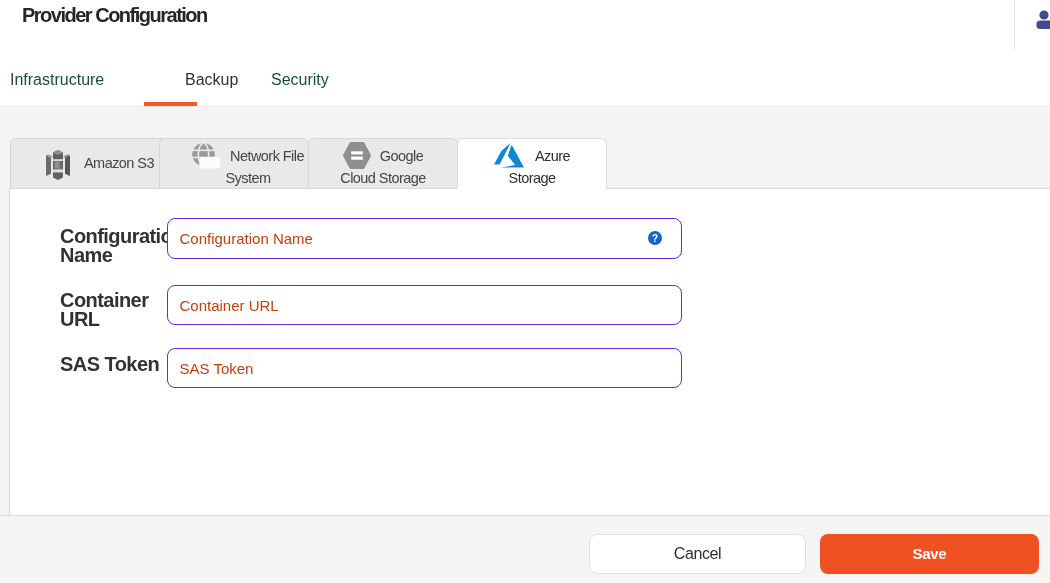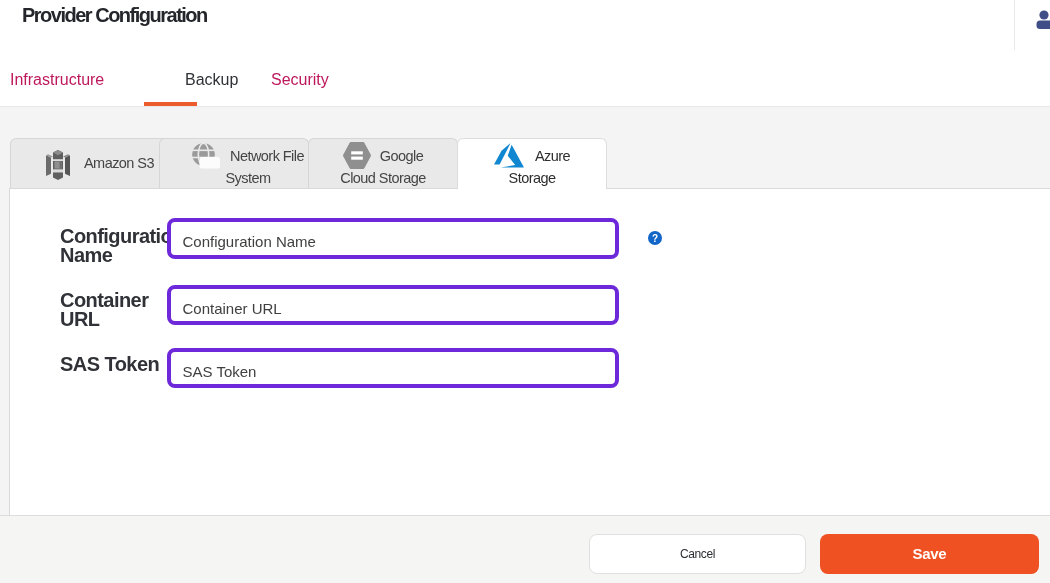--- a/index.html
+++ b/index.html
@@ -7,21 +7,21 @@
   body { font-family:"Liberation Sans", sans-serif; background:#f4f4f4; position:relative; }
   .abs { position:absolute; }
 
   
   #header { left:0; top:0; width:1050px; height:107px; background:#fff; border-bottom:1px solid #e8e8e8; }
   #title { left:22px; top:4px; font-size:20px; font-weight:bold; color:#24262b; letter-spacing:-1.5px; }
   #hdiv { left:1014px; top:0; width:1px; height:50px; background:#e9e9e9; }
   #usericon { left:1036px; top:9px; }
 
   
-  .nav { top:71px; font-size:16px; color:#be185d; }
+  .nav { top:71px; font-size:16px; color:#14532d; }
   #nav1 { left:10px; }
   #nav2 { left:145px; color:#2f3236;margin-left:40px; }
   #nav3 { left:237px;margin-left:34px; }
   #navbar { left:144px; top:102px; width:53px; height:4px; background:#ec5c2d; }
 
   
   .tab { top:138px; height:50px; background:#e9e9e9; border:1px solid #d6d6d6; border-bottom:none;
          border-radius:6px 6px 0 0; font-size:14.5px; color:#454545; text-align:center; letter-spacing:-0.55px; }
   .tab .l1 { display:flex; align-items:center; justify-content:center; }
   #tab1 { left:10px; width:180px;text-align:center; }
@@ -38,30 +38,30 @@
 
   
   #card { left:9px; top:188px; width:1041px; height:327px; background:#fff;
           border-top:1px solid #d9d9d9; border-left:1px solid #d9d9d9; }
 
   
   .label { font-size:20px; font-weight:bold; color:#303237; line-height:19.3px; letter-spacing:-0.55px; }
   #lab1 { left:60px; top:227px; }
   #lab2 { left:60px; top:291px; }
   #lab3 { left:60px; top:355px; }
-  .input { left:167px; width:452px; height:41px; background:#fff; border:4px solid #6d28d9; border-radius:8px;
-           font-size:15px; color:#404040; line-height:39px; padding-left:11.5px; }
+  .input { left:167px; width:515px; height:41px; background:#fff; border:1px solid #6d28d9; border-radius:8px;
+           font-size:15px; color:#c2410c; line-height:39px; padding-left:11.5px; }
   #inp1 { top:218px; }
   #inp2 { top:285px; height:40px; }
   #inp3 { top:348px; height:40px; }
   #help { left:648px; top:231px; }
 
   
   #footer { left:0; top:515px; width:1050px; height:68px; background:#f5f5f4; border-top:1px solid #dcdcdc; }
-  .btn { top:534px; height:40px; border-radius:8px; text-align:center; line-height:40px; font-size:12px; }
+  .btn { top:534px; height:40px; border-radius:8px; text-align:center; line-height:40px; font-size:16px; }
   #cancel { left:589px; width:217px; background:#fff; border:1px solid #e0e0e0; color:#2b2e33; line-height:38px; letter-spacing:-0.4px; }
   #save { left:820px; width:219px; background:#f05123; color:#fff; font-weight:bold; font-size:15px; letter-spacing:-0.3px; }
 </style>
 </head>
 <body>
   <div id="header" class="abs"></div>
   <div id="title" class="abs">Provider Configuration</div>
   <div id="hdiv" class="abs"></div>
   <div id="usericon" class="abs">
     <svg width="19" height="21" viewBox="0 0 19 21">

